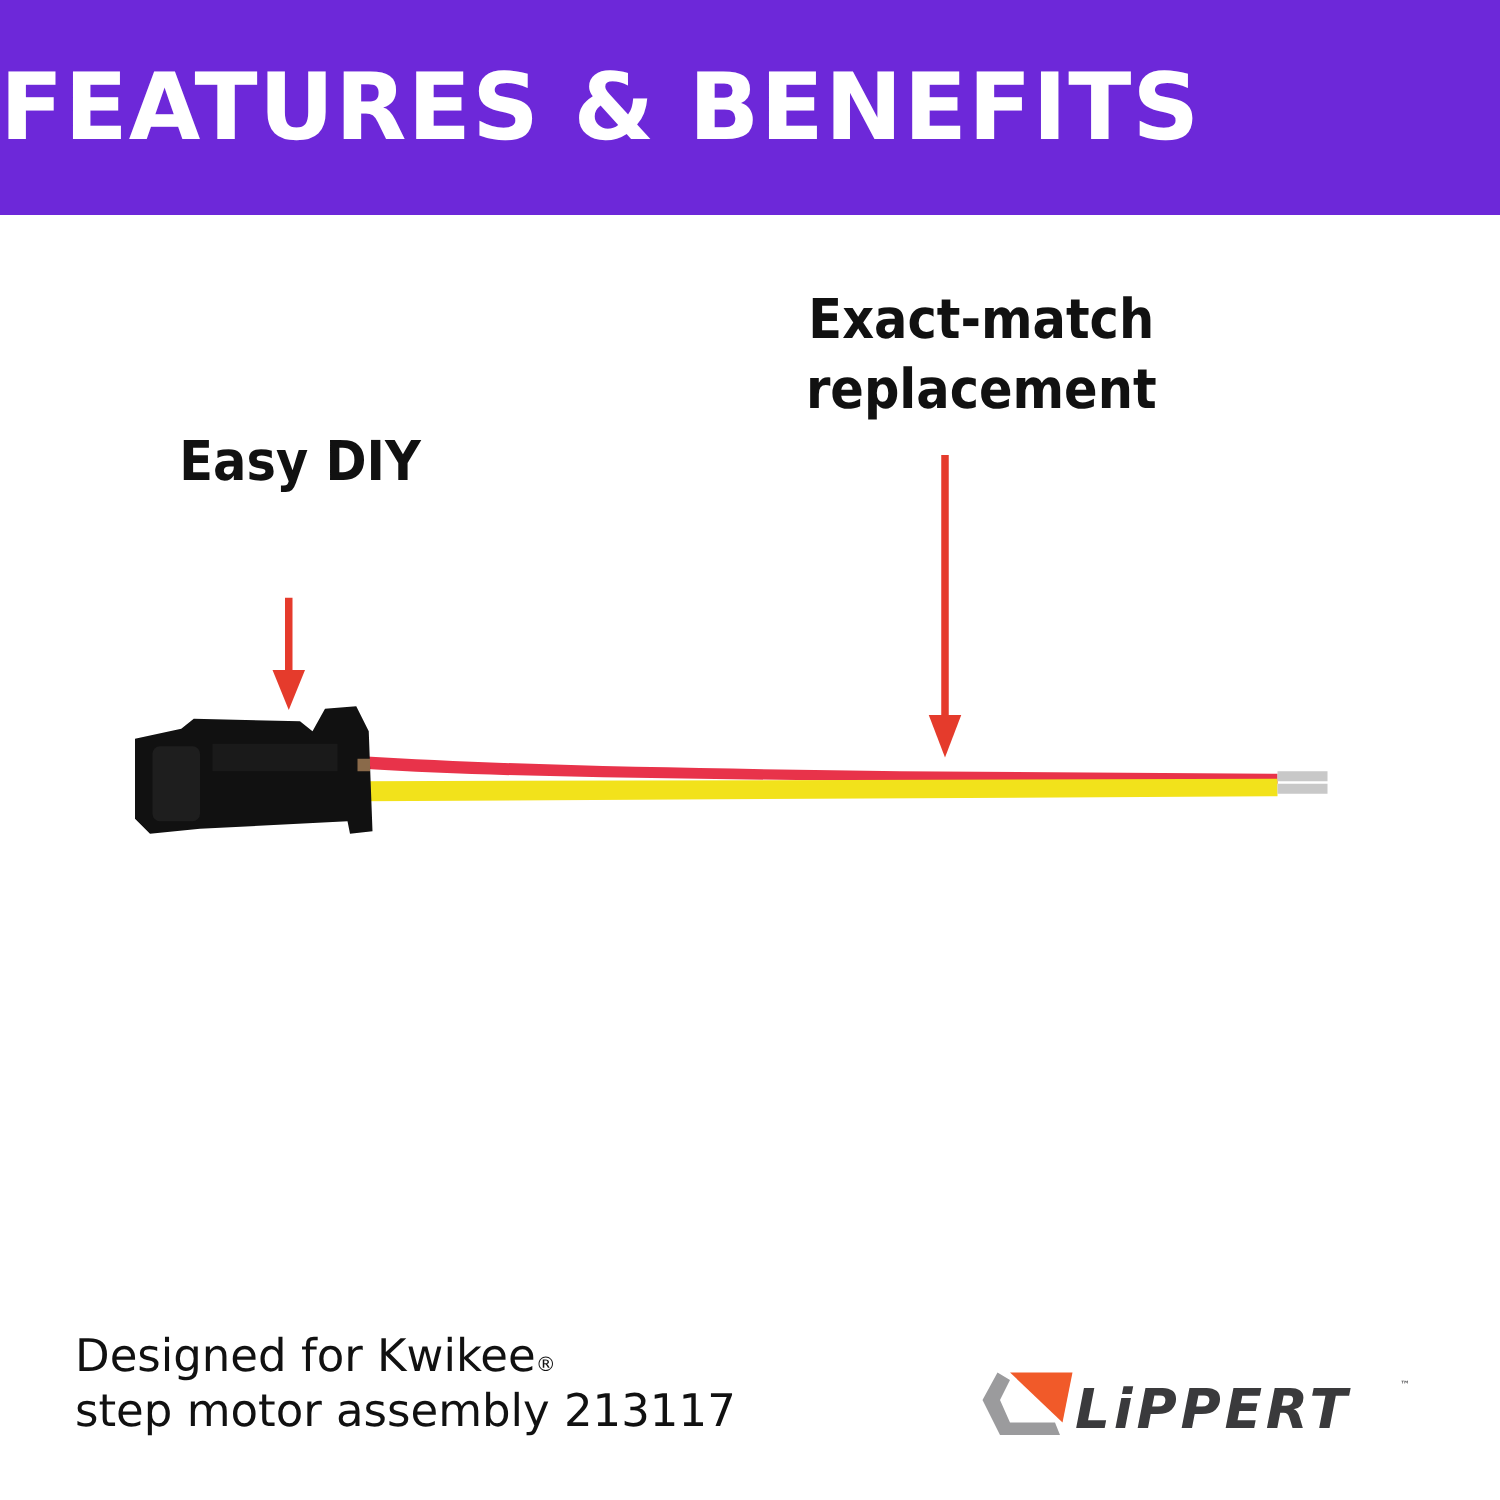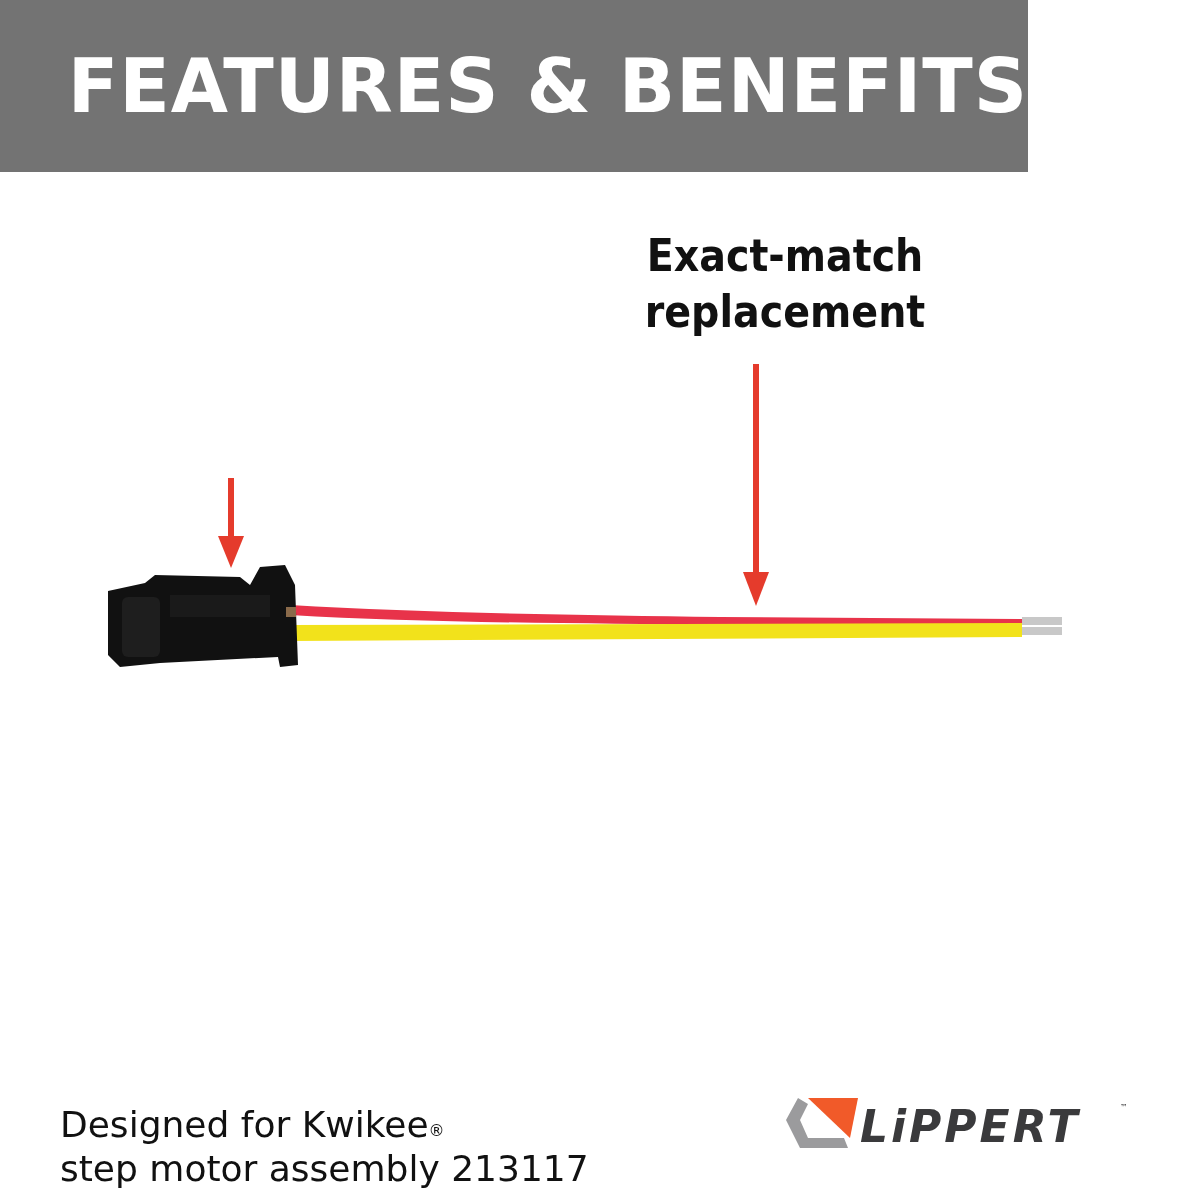--- a/index.html
+++ b/index.html
@@ -1,37 +1,38 @@
 <!DOCTYPE html>
 <html><head>
 <meta charset="utf-8">
 <style>
   html,body{margin:0;padding:0;}
   body{width:1200px;height:1200px;background:#fff;position:relative;overflow:hidden;font-family:"DejaVu Sans","Liberation Sans",sans-serif;}
-  .header{position:absolute;left:0;top:0;width:1028px;height:172px;background:#737373;display:flex;align-items:center;justify-content:flex-end;}
+  .header{position:absolute;left:0;top:0;width:1200px;height:172px;background:#6d28d9;display:flex;align-items:center;justify-content:flex-start;}
   .header h1{margin:0;color:#fff;font-size:74px;font-weight:bold;letter-spacing:1px;font-family:"DejaVu Sans",sans-serif;}
   .callout{position:absolute;font-weight:bold;color:#111;text-align:center;font-size:44px;line-height:56px;font-family:"DejaVu Sans Condensed","DejaVu Sans",sans-serif;}
   .arrow{position:absolute;}
-  .footnote{position:absolute;left:60px;top:1064px;font-size:36px;line-height:44px;color:#111;font-family:"DejaVu Sans",sans-serif;margin-top:39px;}
+  .footnote{position:absolute;left:60px;top:1064px;font-size:36px;line-height:44px;color:#111;font-family:"DejaVu Sans",sans-serif;}
   .footnote sup{font-size:16px;vertical-align:top;position:relative;top:6px;}
   .logo{position:absolute;left:778px;top:1080px;width:370px;height:80px;}
 </style>
 </head>
 <body>
 
 <div class="header">
   <h1>FEATURES &amp; BENEFITS</h1>
 </div>
 
 <div class="callout" style="left:610px;top:228px;width:350px;">
   <div>Exact-match</div>
   <div>replacement</div>
 </div>
 
 <div class="callout" style="left:80px;top:342px;width:320px;">
+  <div>Easy DIY</div>
 </div>
 
 <svg class="arrow" style="left:216px;top:478px;" width="30" height="92" viewBox="0 0 30 92">
   <rect x="12" y="0" width="6" height="62" fill="#E53B2C"></rect>
   <polygon points="2,58 28,58 15,90" fill="#E53B2C"></polygon>
 </svg>
 <svg class="arrow" style="left:741px;top:364px;" width="30" height="244" viewBox="0 0 30 244">
   <rect x="12" y="0" width="6" height="212" fill="#E53B2C"></rect>
   <polygon points="2,208 28,208 15,242" fill="#E53B2C"></polygon>
 </svg>

